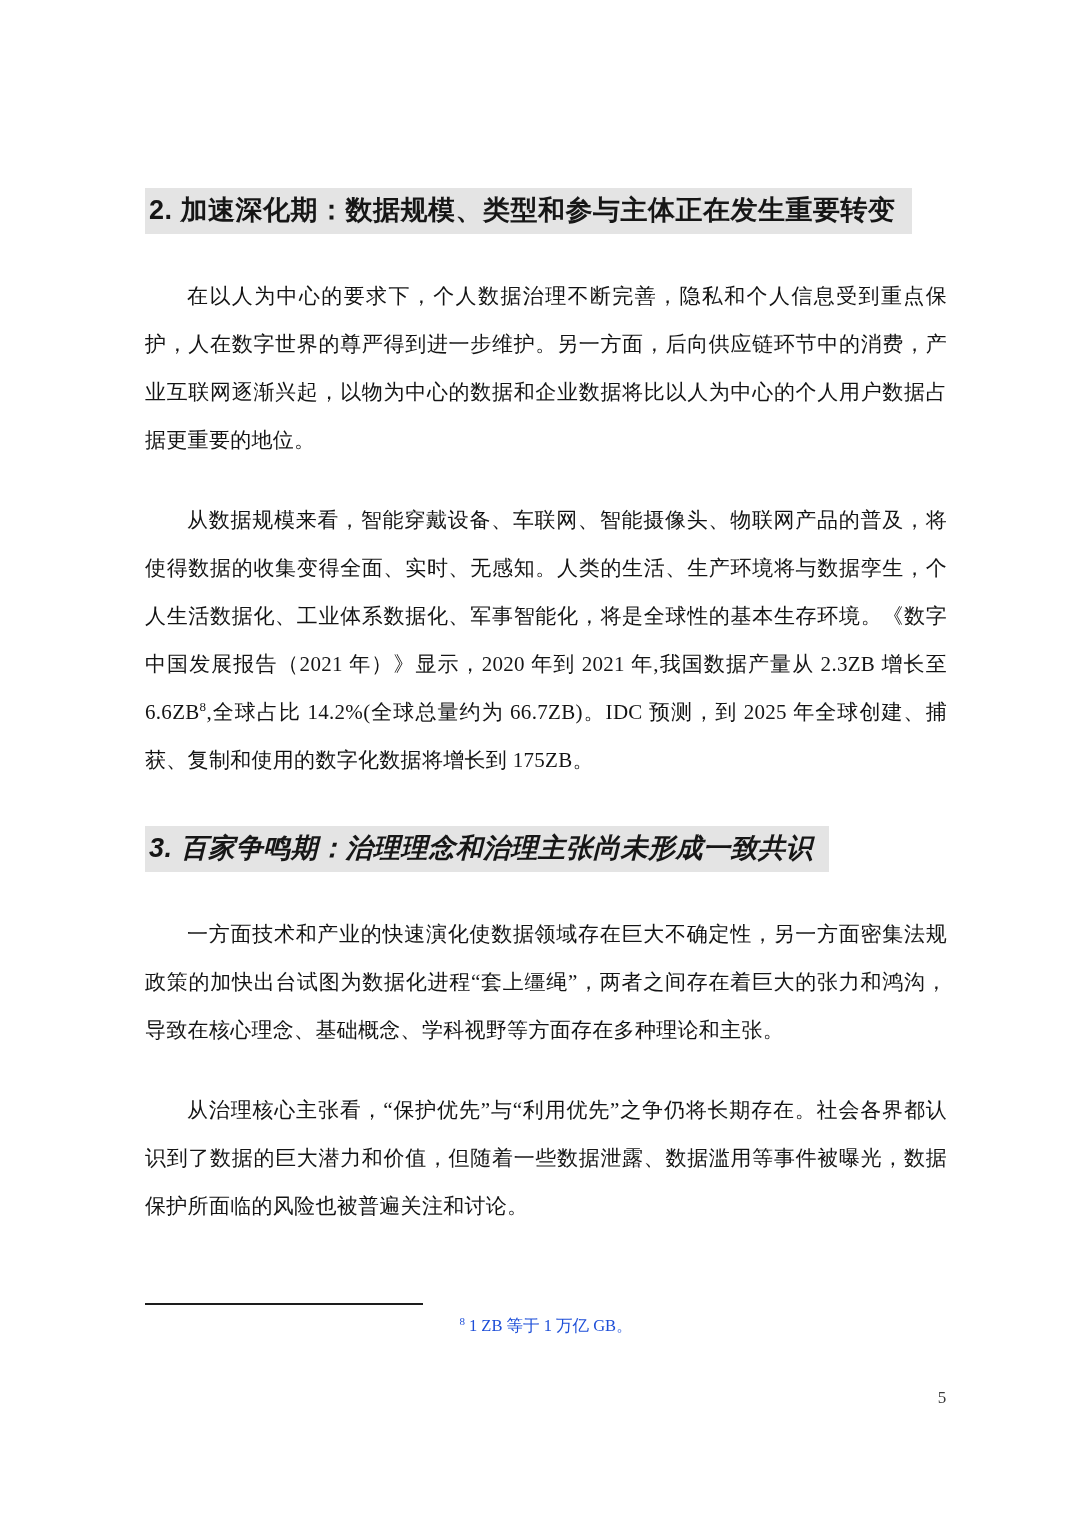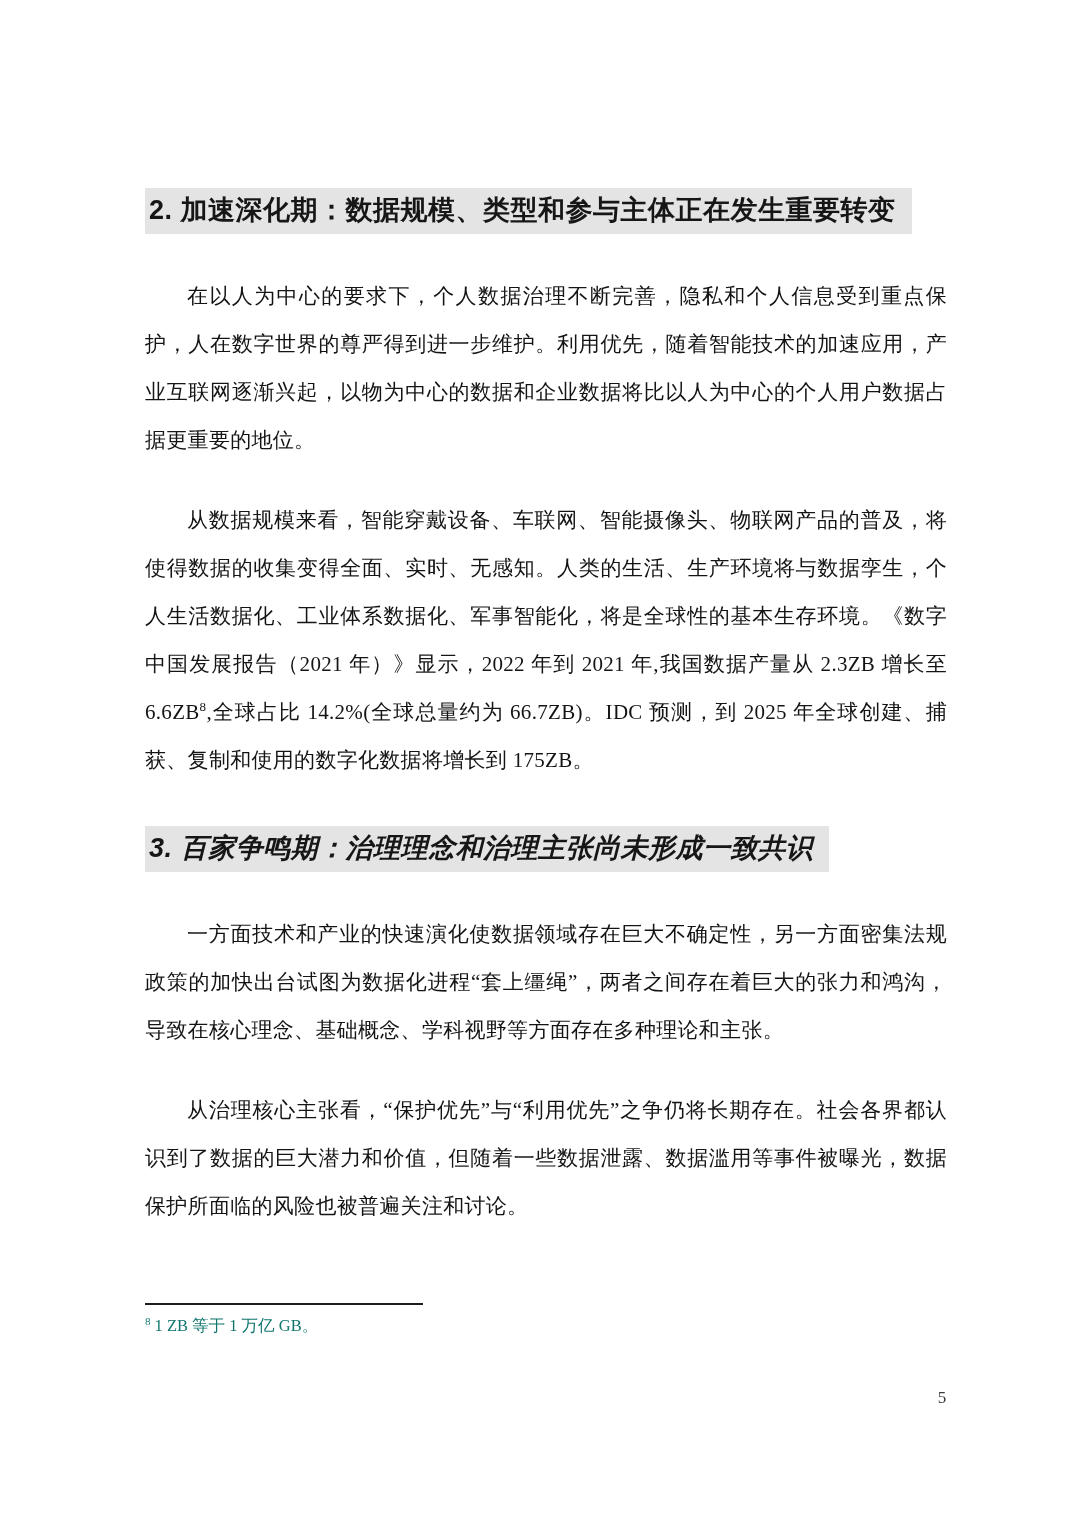--- a/index.html
+++ b/index.html
@@ -59,21 +59,22 @@
   .footnote-rule {
     width: 278px;
     height: 2px;
     background: #1d1d1d;
     margin: 0 0 9px 0;
   }
   .footnote-text {
     margin: 0;
     font-size: 16.5px;
     line-height: 24px;
-    color: #0f766e;
+    color: #1d4ed8;
+    text-align: center;
   }
   .footnote-text sup {
     font-size: 11px;
     line-height: 0;
     margin-right: 4px;
   }
   .page-number {
     position: absolute;
     left: 928px;
     top: 1388px;
@@ -84,22 +85,22 @@
   }
 </style>
 </head>
 <body>
 
 <div class="page">
   <div class="content">
 
     <section class="section-2">
       <h2 class="heading">2. 加速深化期：数据规模、类型和参与主体正在发生重要转变</h2>
-      <p class="body-paragraph">在以人为中心的要求下，个人数据治理不断完善，隐私和个人信息受到重点保护，人在数字世界的尊严得到进一步维护。利用优先，随着智能技术的加速应用，产业互联网逐渐兴起，以物为中心的数据和企业数据将比以人为中心的个人用户数据占据更重要的地位。</p>
-      <p class="body-paragraph"><span>从数据规模来看，智能穿戴设备、车联网、智能摄像头、物联网产品的普及，将使得数据的收集变得全面、实时、无感知。人类的生活、生产环境将与数据孪生，个人生活数据化、工业体系数据化、军事智能化，将是全球性的基本生存环境。《数字中国发展报告（2021 年）》显示，2022 年到 2021 年,我国数据产量从 2.3ZB 增长至 6.6ZB</span><sup>8</sup><span>,全球占比 14.2%(全球总量约为 66.7ZB)。IDC 预测，到 2025 年全球创建、捕获、复制和使用的数字化数据将增长到 175ZB。</span></p>
+      <p class="body-paragraph">在以人为中心的要求下，个人数据治理不断完善，隐私和个人信息受到重点保护，人在数字世界的尊严得到进一步维护。另一方面，后向供应链环节中的消费，产业互联网逐渐兴起，以物为中心的数据和企业数据将比以人为中心的个人用户数据占据更重要的地位。</p>
+      <p class="body-paragraph"><span>从数据规模来看，智能穿戴设备、车联网、智能摄像头、物联网产品的普及，将使得数据的收集变得全面、实时、无感知。人类的生活、生产环境将与数据孪生，个人生活数据化、工业体系数据化、军事智能化，将是全球性的基本生存环境。《数字中国发展报告（2021 年）》显示，2020 年到 2021 年,我国数据产量从 2.3ZB 增长至 6.6ZB</span><sup>8</sup><span>,全球占比 14.2%(全球总量约为 66.7ZB)。IDC 预测，到 2025 年全球创建、捕获、复制和使用的数字化数据将增长到 175ZB。</span></p>
     </section>
 
     <section class="section-3">
       <h2 class="heading">3. 百家争鸣期：治理理念和治理主张尚未形成一致共识</h2>
       <p class="body-paragraph">一方面技术和产业的快速演化使数据领域存在巨大不确定性，另一方面密集法规政策的加快出台试图为数据化进程“套上缰绳”，两者之间存在着巨大的张力和鸿沟，导致在核心理念、基础概念、学科视野等方面存在多种理论和主张。</p>
       <p class="body-paragraph">从治理核心主张看，“保护优先”与“利用优先”之争仍将长期存在。社会各界都认识到了数据的巨大潜力和价值，但随着一些数据泄露、数据滥用等事件被曝光，数据保护所面临的风险也被普遍关注和讨论。</p>
     </section>
 
   </div>
 

